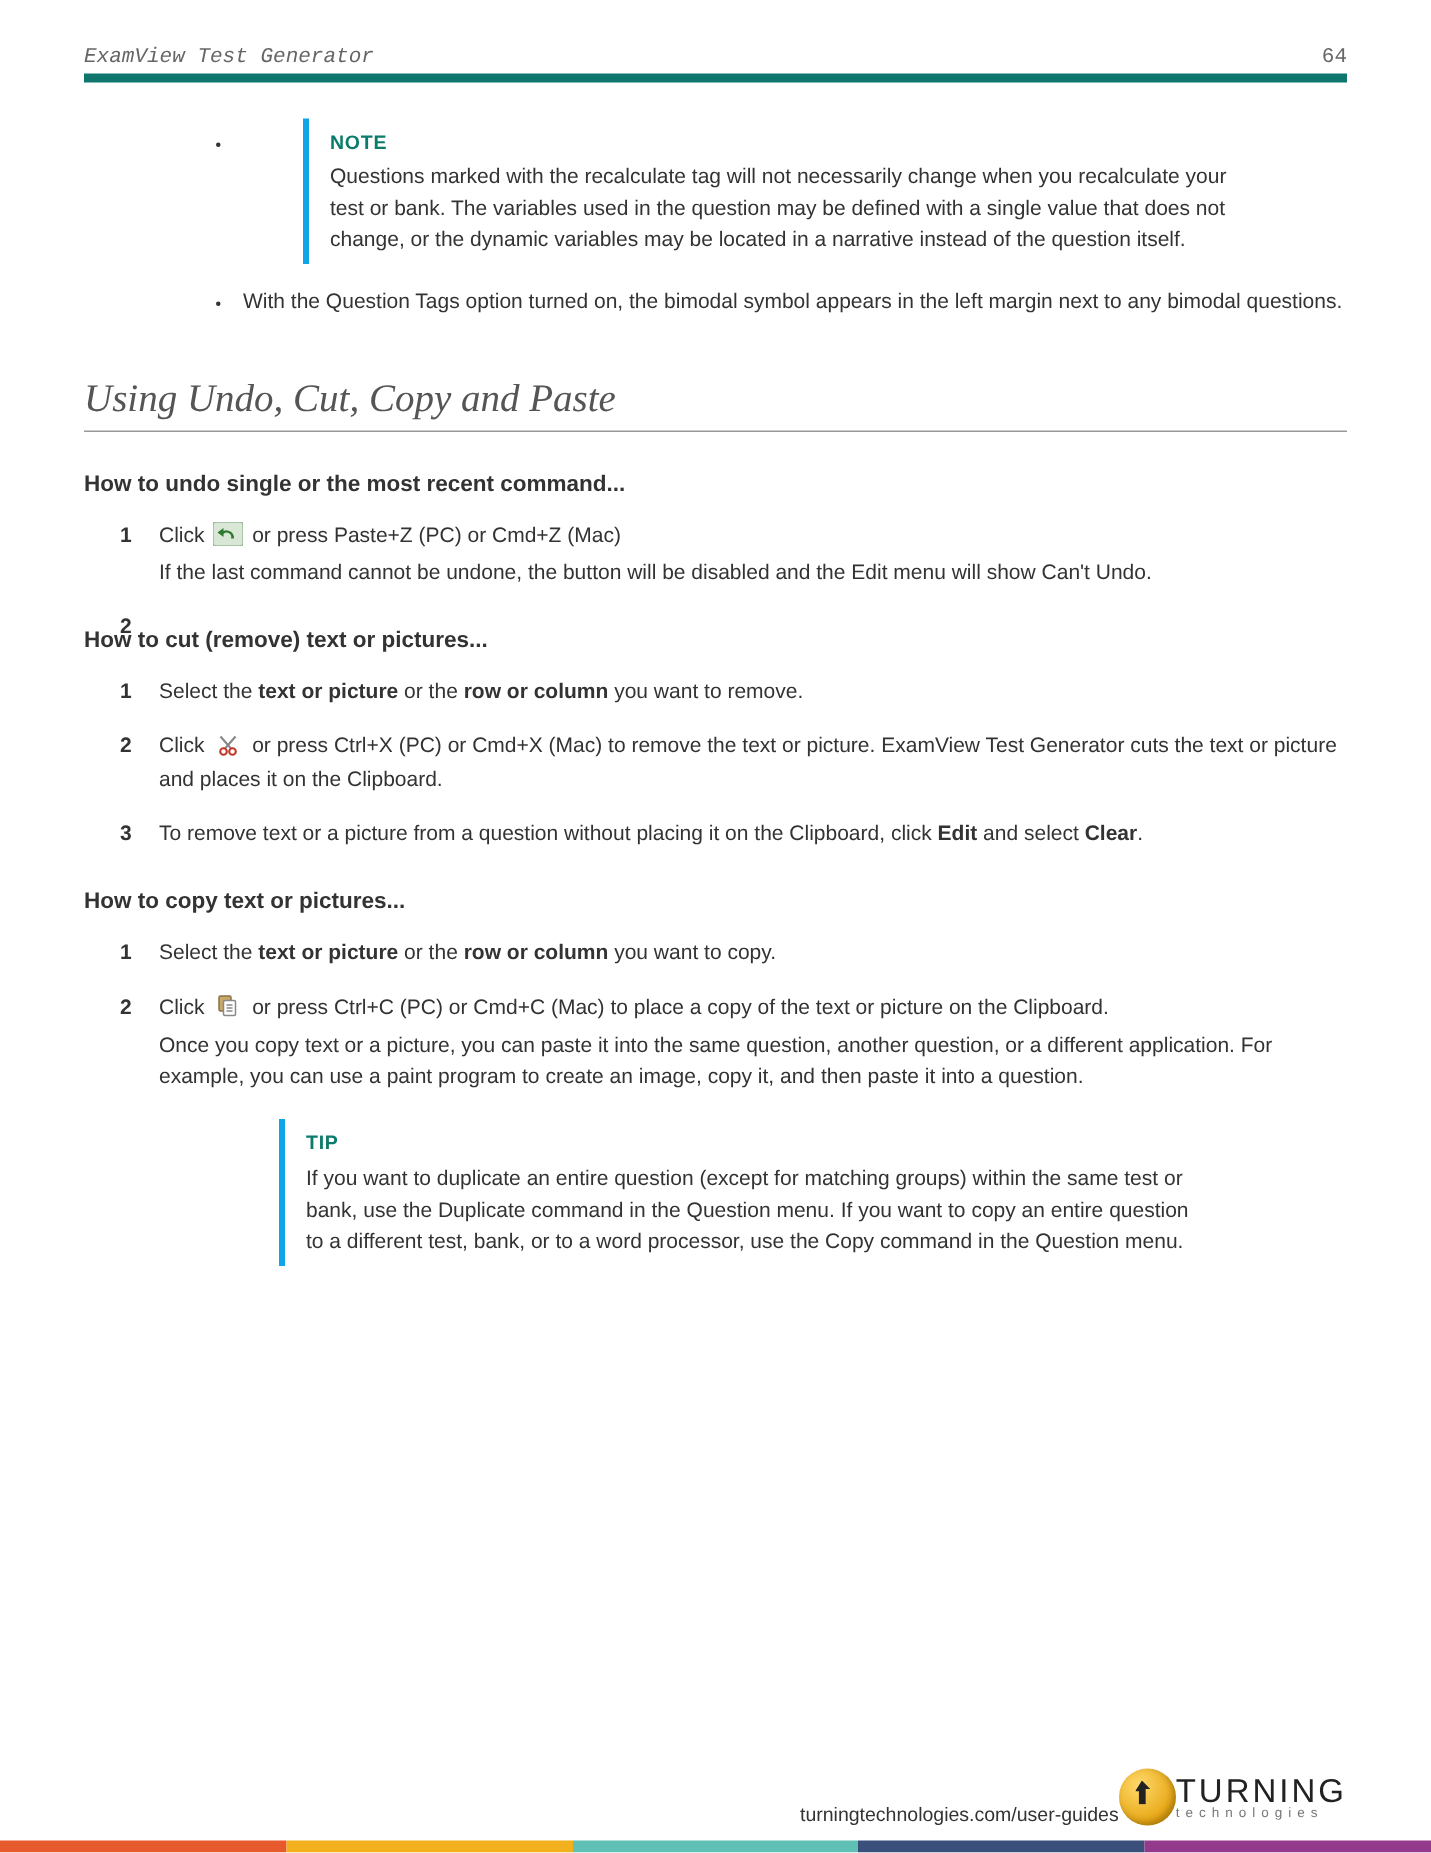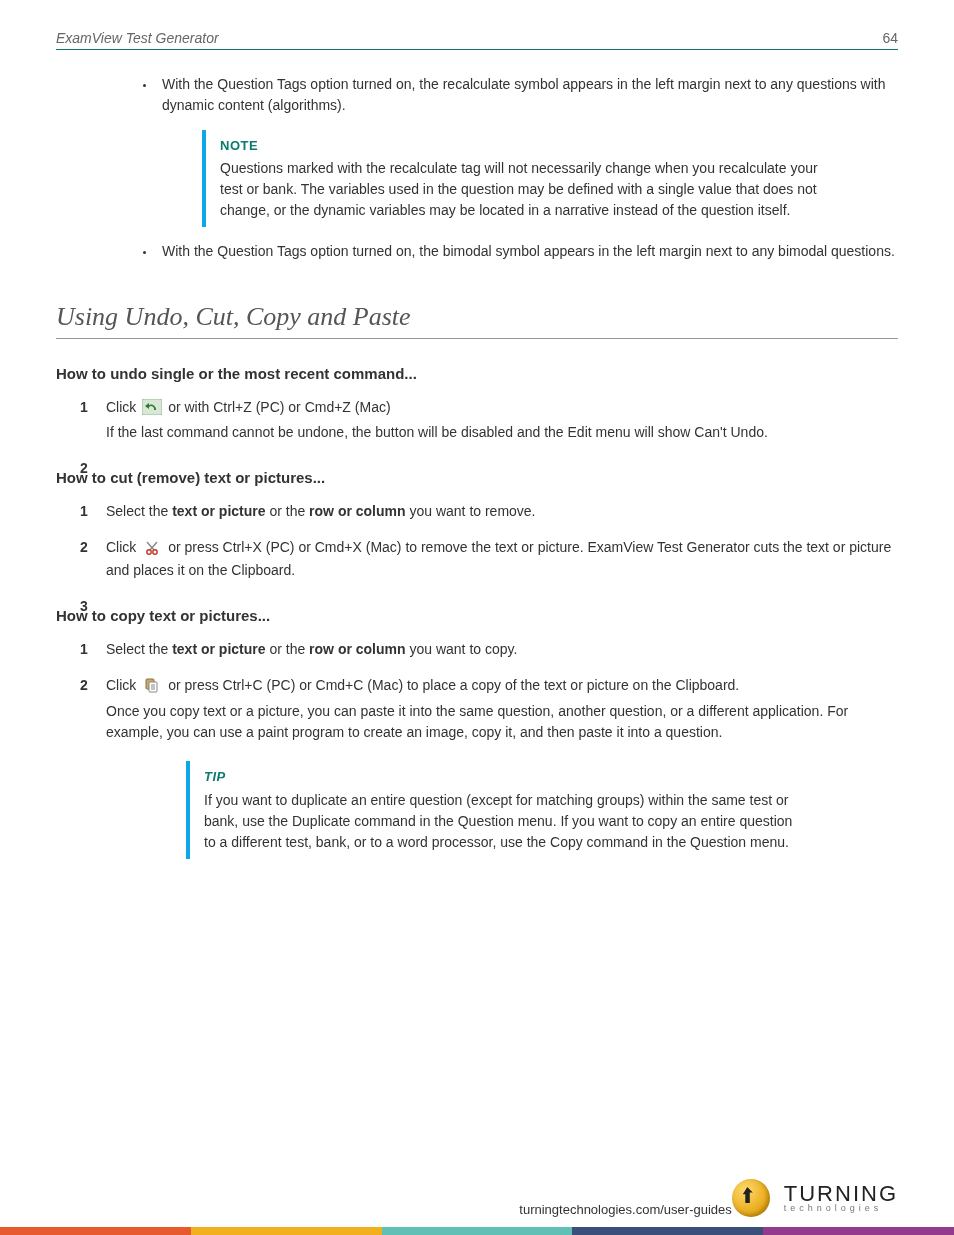--- a/index.html
+++ b/index.html
@@ -10,23 +10,24 @@
     background: #fff;
     width: 954px;
     min-height: 1235px;
     position: relative;
     padding: 30px 56px 0 56px;
   }
   .header {
     display: flex;
     justify-content: space-between;
     align-items: baseline;
-    border-bottom: 1px solid #0f766e;
+    border-bottom: 6px solid #0f766e;
     padding-bottom: 3px;
     margin-bottom: 24px;
+    font-family: Liberation Mono, monospace;
   }
   .header-title {
     font-style: italic;
     color: #666;
     font-size: 14px;
   }
   .page-num {
     color: #666;
     font-size: 14px;
   }
@@ -55,21 +56,20 @@
     font-size: 13px;
     letter-spacing: 0.5px;
     margin-bottom: 2px;
   }
   .tip-title {
     color: #0b7b6b;
     font-weight: bold;
     font-size: 13px;
     letter-spacing: 0.5px;
     margin-bottom: 2px;
-    font-style: italic;
   }
   .note-body, .tip-body {
     line-height: 1.5;
     color: #333;
   }
   h2.section-heading {
     font-family: Georgia, 'Times New Roman', serif;
     font-style: italic;
     font-weight: 400;
     color: #555;
@@ -126,21 +126,21 @@
   .footer {
     position: absolute;
     bottom: 18px;
     left: 56px;
     right: 56px;
     display: flex;
     justify-content: flex-end;
     align-items: flex-end;
   }
   .footer-url { font-size: 13px; color: #333; }
-  .footer-logo { display: flex; align-items: center; gap: 14px; }
+  .footer-logo { display: flex; align-items: center; gap: 0; }
   .logo-circle {
     width: 38px; height: 38px; border-radius: 50%;
     background: radial-gradient(circle at 35% 30%, #ffd96b, #e6a512 70%);
     position: relative;
     box-shadow: inset -2px -2px 4px rgba(0,0,0,0.25);
   }
   .logo-circle::after {
     content: "";
     position: absolute;
     left: 11px; top: 8px;
@@ -177,21 +177,20 @@
 </head>
 <body>
 
 <div class="header">
   <span class="header-title">ExamView Test Generator</span>
   <span class="page-num">64</span>
 </div>
 
 <ul class="bullet-list">
   <li>
-    <span>With the Question Tags option turned on, the recalculate symbol appears in the left margin next to any questions with dynamic content (algorithms).</span>
     <div class="note-box">
       <div class="note-title">NOTE</div>
       <div class="note-body">Questions marked with the recalculate tag will not necessarily change when you recalculate your test or bank. The variables used in the question may be defined with a single value that does not change, or the dynamic variables may be located in a narrative instead of the question itself.</div>
     </div>
   </li>
   <li>
     <span>With the Question Tags option turned on, the bimodal symbol appears in the left margin next to any bimodal questions.</span>
   </li>
 </ul>
 
@@ -202,21 +201,21 @@
   <li>
     <span class="step-num">1</span>
     <span class="step-body">
       <span>Click </span>
       <span class="icon-btn icon-undo">
         <svg width="20" height="16" viewBox="0 0 20 16">
             <rect x="0" y="0" width="20" height="16" rx="2" fill="#d9e8d6" stroke="#9bb898"></rect>
             <path d="M14 11 A5 5 0 0 0 7 6 L7 4 L3 7 L7 10 L7 8 A3 3 0 0 1 12 11" fill="#2e7a2e"></path>
           </svg>
       </span>
-      <span> or with Ctrl+Z (PC) or Cmd+Z (Mac)</span>
+      <span> or press Paste+Z (PC) or Cmd+Z (Mac)</span>
     </span>
     <span class="step-extra">If the last command cannot be undone, the button will be disabled and the Edit menu will show Can't Undo.</span>
   </li>
   <li>
     <span class="step-num">2</span>
   </li>
 </ol>
 
 <h3 class="sub-heading">How to cut (remove) text or pictures...</h3>
 <ol class="steps">
@@ -235,20 +234,23 @@
             <path d="M3 2 L10 10 M13 2 L6 10" stroke="#888" stroke-width="1.4" fill="none"></path>
             <circle cx="5" cy="12" r="2.2" fill="none" stroke="#c0392b" stroke-width="1.4"></circle>
             <circle cx="11" cy="12" r="2.2" fill="none" stroke="#c0392b" stroke-width="1.4"></circle>
           </svg>
       </span>
       <span> or press Ctrl+X (PC) or Cmd+X (Mac) to remove the text or picture. ExamView Test Generator cuts the text or picture and places it on the Clipboard.</span>
     </span>
   </li>
   <li>
     <span class="step-num">3</span>
+    <span class="step-body">
+      <span>To remove text or a picture from a question without placing it on the Clipboard, click </span><span class="bold">Edit</span><span> and select </span><span class="bold">Clear</span><span>.</span>
+    </span>
   </li>
 </ol>
 
 <h3 class="sub-heading">How to copy text or pictures...</h3>
 <ol class="steps">
   <li>
     <span class="step-num">1</span>
     <span class="step-body">
       <span>Select the </span><span class="bold">text or picture</span><span> or the </span><span class="bold">row or column</span><span> you want to copy.</span>
     </span>

